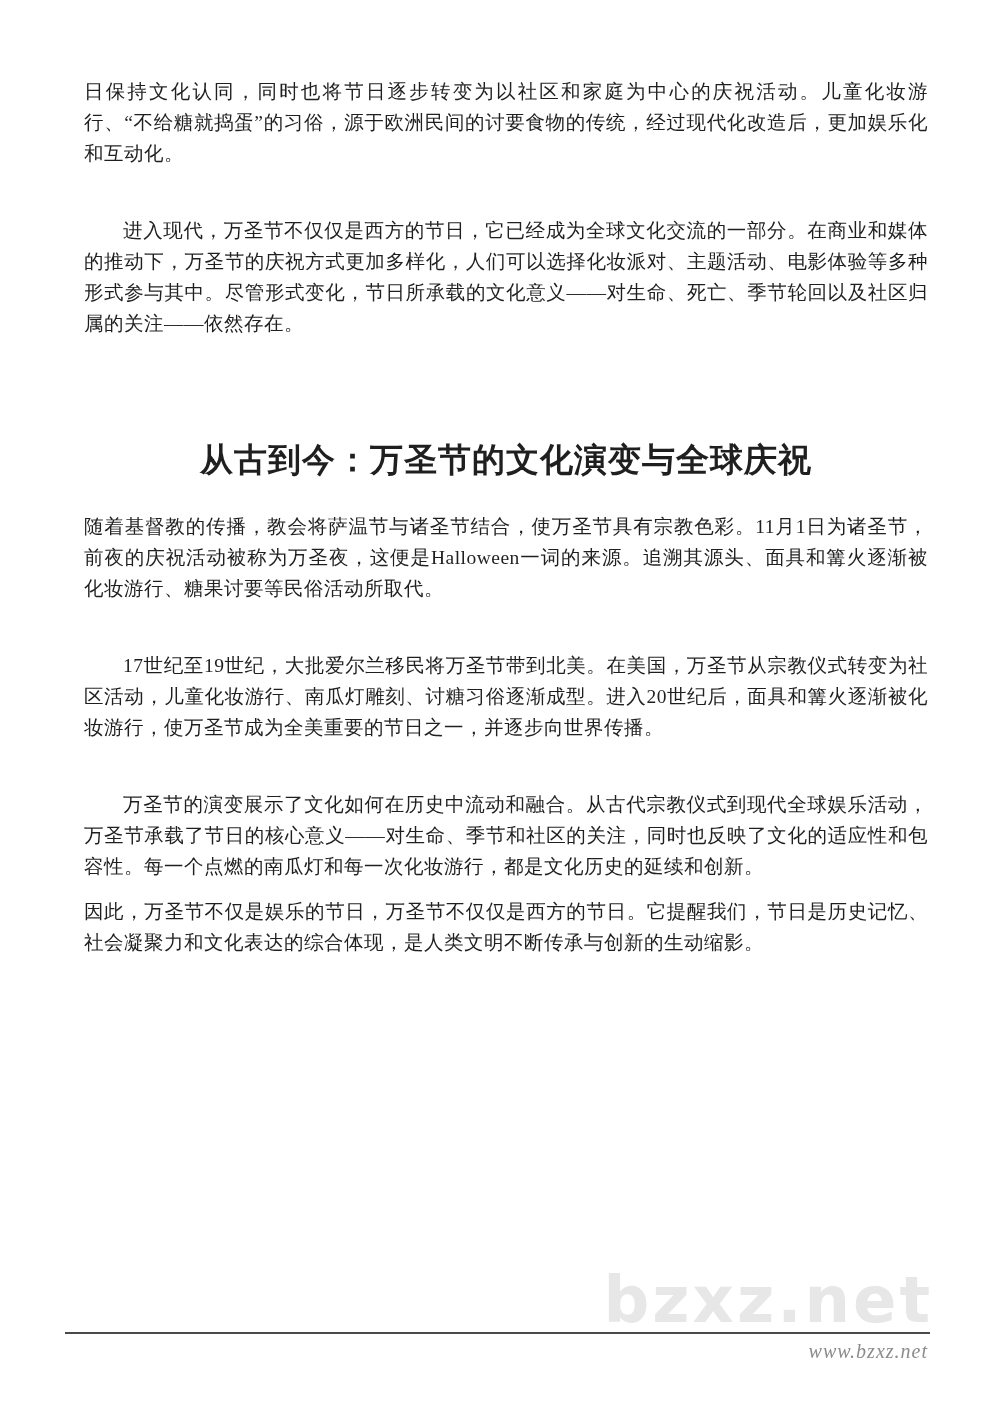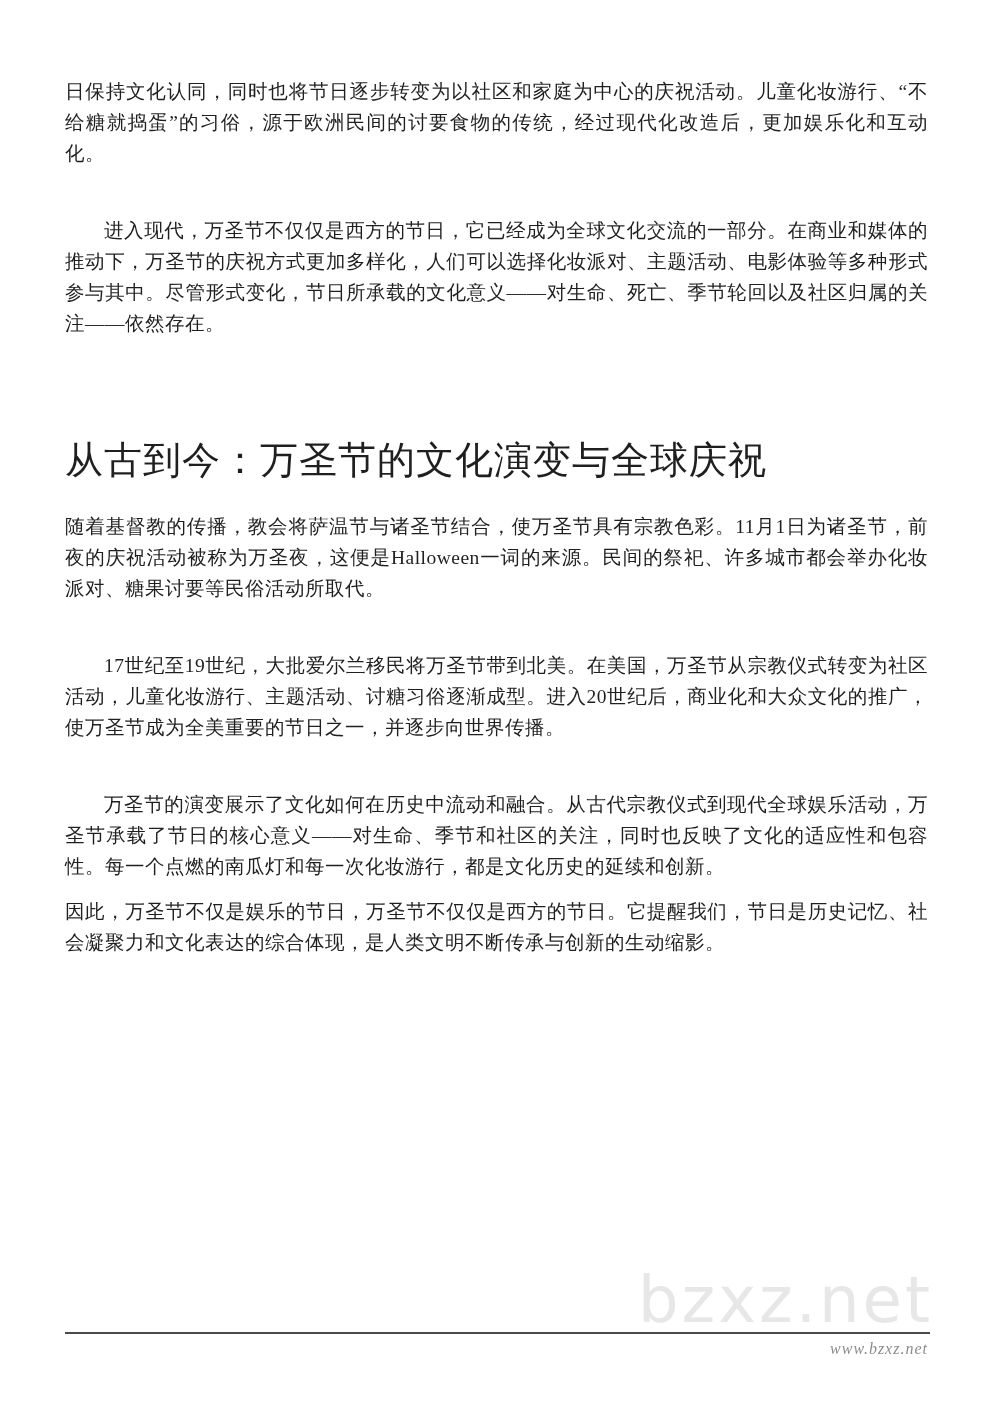--- a/index.html
+++ b/index.html
@@ -12,47 +12,48 @@
     width: 993px;
     height: 1404px;
     background: #ffffff;
     overflow: hidden;
     font-family: "Liberation Serif", "DejaVu Serif", serif;
     color: #1f1f1f;
   }
   .content {
     position: relative;
     z-index: 1;
-    padding: 76px 65px 0 65px;
+    padding: 76px 65px 0 84px;
   }
   .content p {
     margin: 0 0 14px 0;
     font-size: 19.5px;
     line-height: 31px;
     text-align: justify;
     letter-spacing: 0.5px;
   }
   .content p.indent {
     text-indent: 2em;
     margin-top: 46px;
   }
   .doc-title {
     margin: 100px 0 30px 0;
-    font-size: 38px;
+    font-size: 33px;
     line-height: 42px;
-    font-weight: normal;
+    font-weight: bold;
+    text-align: center;
     letter-spacing: 1px;
   }
   .watermark {
     position: absolute;
     z-index: 0;
     top: 1268px;
     right: 60px;
     font-family: "DejaVu Sans", "Liberation Sans", sans-serif;
-    font-weight: normal;
+    font-weight: bold;
     font-size: 64px;
     line-height: 64px;
     letter-spacing: 3px;
     color: #e7e7e7;
     user-select: none;
   }
   .footer-rule {
     position: absolute;
     z-index: 2;
     left: 65px;
@@ -61,21 +62,21 @@
     border-top: 2px solid #4a4a4a;
     height: 0;
   }
   .footer-url {
     position: absolute;
     z-index: 2;
     right: 65px;
     top: 1340px;
     font-family: "Liberation Serif", "DejaVu Serif", serif;
     font-style: italic;
-    font-size: 16px;
+    font-size: 20px;
     letter-spacing: 1px;
     color: #8c8c8c;
   }
 </style>
 </head>
 <body>
 
 <div class="page">
 
   <div class="watermark">bzxz.net</div>
@@ -84,23 +85,23 @@
 
     <p class="noindent">日保持文化认同，同时也将节日逐步转变为以社区和家庭为中心的庆祝活动。儿童化妆游行、“不给糖就捣蛋”的习俗，源于欧洲民间的讨要食物的传统，经过现代化改造后，更加娱乐化和互动化。</p>
 
     <p class="indent">进入现代，万圣节不仅仅是西方的节日，它已经成为全球文化交流的一部分。在商业和媒体的推动下，万圣节的庆祝方式更加多样化，人们可以选择化妆派对、主题活动、电影体验等多种形式参与其中。尽管形式变化，节日所承载的文化意义——对生命、死亡、季节轮回以及社区归属的关注——依然存在。</p>
 
 
     <h1 class="doc-title">从古到今：万圣节的文化演变与全球庆祝</h1>
 
 
 
-    <p class="noindent">随着基督教的传播，教会将萨温节与诸圣节结合，使万圣节具有宗教色彩。11月1日为诸圣节，前夜的庆祝活动被称为万圣夜，这便是Halloween一词的来源。民间的祭祀、许多城市都会举办化妆派对、糖果讨要等民俗活动所取代。</p>
+    <p class="noindent">随着基督教的传播，教会将萨温节与诸圣节结合，使万圣节具有宗教色彩。11月1日为诸圣节，前夜的庆祝活动被称为万圣夜，这便是Halloween一词的来源。追溯其源头、面具和篝火逐渐被化妆游行、糖果讨要等民俗活动所取代。</p>
 
-    <p class="indent">17世纪至19世纪，大批爱尔兰移民将万圣节带到北美。在美国，万圣节从宗教仪式转变为社区活动，儿童化妆游行、主题活动、讨糖习俗逐渐成型。进入20世纪后，商业化和大众文化的推广，使万圣节成为全美重要的节日之一，并逐步向世界传播。</p>
+    <p class="indent">17世纪至19世纪，大批爱尔兰移民将万圣节带到北美。在美国，万圣节从宗教仪式转变为社区活动，儿童化妆游行、南瓜灯雕刻、讨糖习俗逐渐成型。进入20世纪后，面具和篝火逐渐被化妆游行，使万圣节成为全美重要的节日之一，并逐步向世界传播。</p>
 
 
     <p class="indent">万圣节的演变展示了文化如何在历史中流动和融合。从古代宗教仪式到现代全球娱乐活动，万圣节承载了节日的核心意义——对生命、季节和社区的关注，同时也反映了文化的适应性和包容性。每一个点燃的南瓜灯和每一次化妆游行，都是文化历史的延续和创新。</p>
 
     <p class="noindent">因此，万圣节不仅是娱乐的节日，万圣节不仅仅是西方的节日。它提醒我们，节日是历史记忆、社会凝聚力和文化表达的综合体现，是人类文明不断传承与创新的生动缩影。</p>
 
   </div>
 
   <div class="footer-rule"></div>
 

